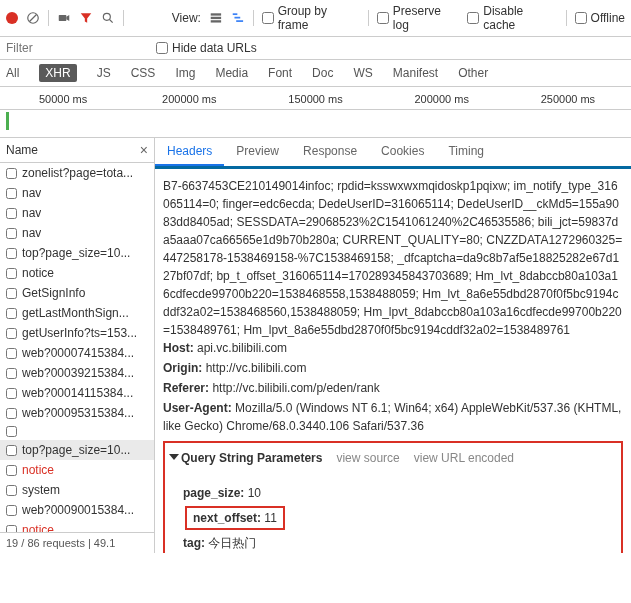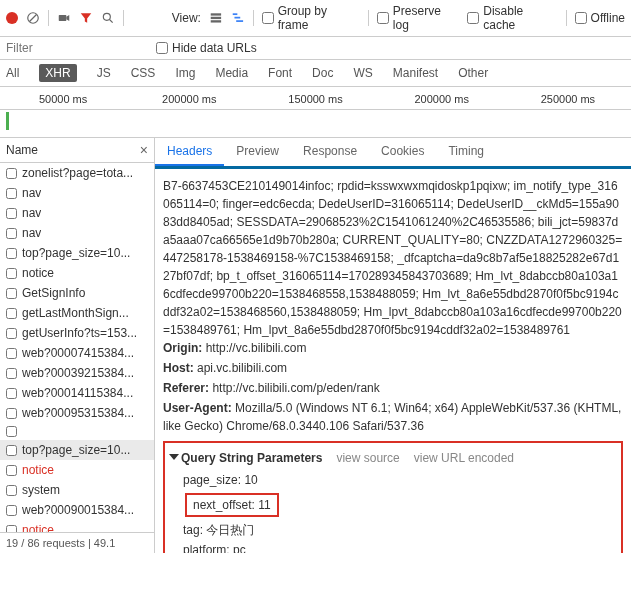--- a/index.html
+++ b/index.html
@@ -34,26 +34,26 @@
 .left-footer { border-top:1px solid #ccc; padding:4px 6px; color:#555; font-size:11px; }
 .right { flex:1; display:flex; flex-direction:column; }
 .tabs { display:flex; border-bottom:3px solid #0369a1; }
 .tabs .tab { padding:6px 12px; color:#666; cursor:pointer; }
 .tabs .tab.active { color:#1a73e8; border-bottom:2px solid #1a73e8; }
 .content { flex:1; overflow:auto; padding:8px 8px 8px 8px; font-family:Menlo,Consolas,monospace; font-size:11px; color:#333; line-height:1.5; }
 .mono { word-break:break-all; }
 .kv { margin-bottom:2px; }
 .kv .k { font-weight:bold; }
 .query-section { border:2px solid #d93025; margin:6px 0 0 0; padding:6px 6px; }
-.query-head { display:flex; align-items:center; gap:14px; margin-bottom:4px; }
+.query-head { display:flex; align-items:center; gap:14px; margin-bottom:17px; }
 .query-head .tri { display:inline-block; width:0; height:0; border-top:5px solid transparent; border-bottom:5px solid transparent; border-left:6px solid #333; transform:rotate(90deg); margin-right:4px; }
 .query-head .title { font-weight:bold; }
 .query-head .link { color:#888; }
 .param { margin:2px 0 2px 12px; }
-.param .k { font-weight:normal; }
+.param .k { font-weight:bold; }
 .param.boxed { border:2px solid #d93025; display:inline-block; padding:1px 6px;margin-left:14px; }
 </style>
 </head>
 <body>
 
 <div class="toolbar">
   <span class="icon record-icon"></span>
   <span class="icon clear-icon"><svg viewBox="0 0 24 24">
         <circle cx="12" cy="12" r="9" fill="none" stroke="#666" stroke-width="2"></circle>
         <line x1="6" y1="18" x2="18" y2="6" stroke="#666" stroke-width="2"></line>
@@ -222,22 +222,22 @@
   <div class="right">
     <div class="tabs" id="detail-tabs">
         <div class="tab active">Headers</div>
         <div class="tab">Preview</div>
         <div class="tab">Response</div>
         <div class="tab">Cookies</div>
         <div class="tab">Timing</div>
       </div>
     <div class="content">
       <div class="mono">B7-6637453CE210149014infoc; rpdid=ksswxwxmqidoskp1pqixw; im_notify_type_316065114=0; finger=edc6ecda; DedeUserID=316065114; DedeUserID__ckMd5=155a9083dd8405ad; SESSDATA=29068523%2C1541061240%2C46535586; bili_jct=59837da5aaa07ca66565e1d9b70b280a; CURRENT_QUALITY=80; CNZZDATA1272960325=447258178-1538469158-%7C1538469158; _dfcaptcha=da9c8b7af5e18825282e67d127bf07df; bp_t_offset_316065114=170289345843703689; Hm_lvt_8dabccb80a103a16cdfecde99700b220=1538468558,1538488059; Hm_lvt_8a6e55dbd2870f0f5bc9194cddf32a02=1538468560,1538488059; Hm_lpvt_8dabccb80a103a16cdfecde99700b220=1538489761; Hm_lpvt_8a6e55dbd2870f0f5bc9194cddf32a02=1538489761</div>
+      <div class="kv"><span class="k">Host:</span> <span>api.vc.bilibili.com</span></div>
       <div class="kv"><span class="k">Origin:</span> <span>http://vc.bilibili.com</span></div>
-      <div class="kv"><span class="k">Host:</span> <span>api.vc.bilibili.com</span></div>
       <div class="kv"><span class="k">Referer:</span> <span>http://vc.bilibili.com/p/eden/rank</span></div>
       <div class="kv"><span class="k">User-Agent:</span> <span>Mozilla/5.0 (Windows NT 6.1; Win64; x64) AppleWebKit/537.36 (KHTML, like Gecko) Chrome/68.0.3440.106 Safari/537.36</span></div>
 
       <div class="query-section">
         <div class="query-head">
           <span><span class="tri"></span><span class="title">Query String Parameters</span></span>
           <span class="link">view source</span>
           <span class="link">view URL encoded</span>
         </div>
         <div id="query-params"><div class="param"><span class="k">page_size:</span><span> 10</span></div><div class="param boxed"><span class="k">next_offset:</span><span> 11</span></div><div class="param"><span class="k">tag:</span><span> 今日热门</span></div><div class="param"><span class="k">platform:</span><span> pc</span></div></div>

